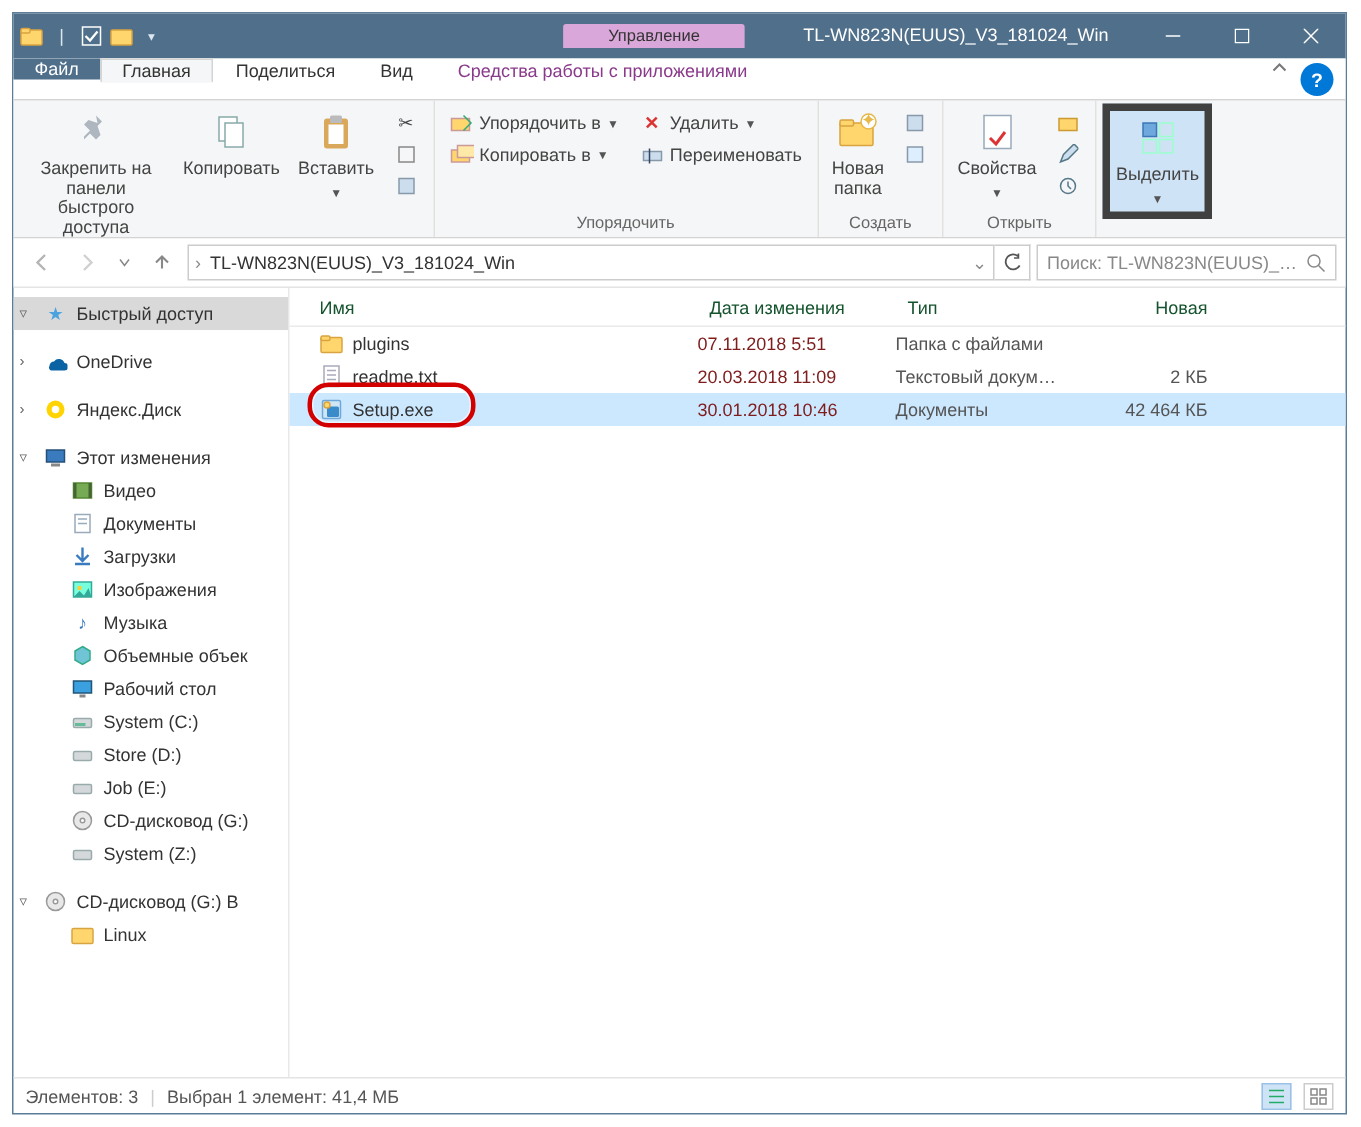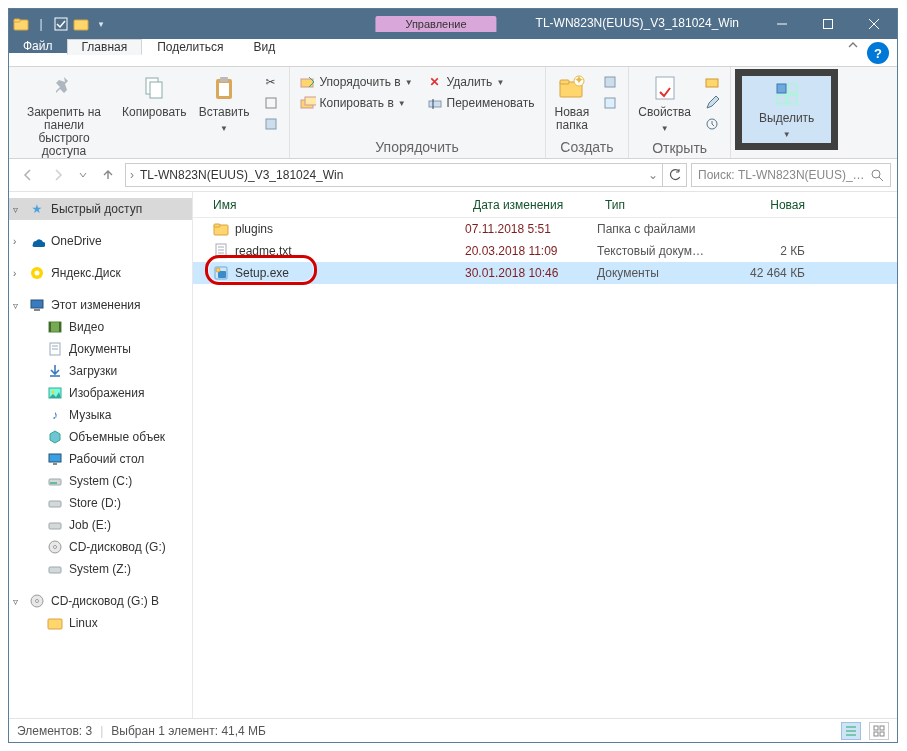--- a/index.html
+++ b/index.html
@@ -18,23 +18,23 @@
   .menubar{height:28px;background:#fff;display:flex;align-items:flex-start;border-bottom:1px solid #d4d4d4;position:relative}
   .file-tab{background:#4f6f8a;color:#fff;padding:0 14px;display:flex;align-items:center;font-size:12px}
   .menu-tab{padding:0 14px;display:flex;align-items:center;color:#333;border:1px solid transparent}
   .menu-tab.active{background:#f5f6f7;border:1px solid #d4d4d4;border-bottom:1px solid #f5f6f7;margin-bottom:-1px}
   .menu-tab.tools{color:#8a3a8a}
   .menubar .collapse{margin-left:auto;display:flex;align-items:center;padding:0 8px;color:#777}
   .menubar .help{width:22px;height:22px;border-radius:50%;background:#0078d7;color:#fff;display:flex;align-items:center;justify-content:center;font-weight:bold;margin:3px 8px 0 0;font-size:13px}
   .ribbon{height:92px;background:#f5f6f7;border-bottom:1px solid #d4d4d4;display:flex}
   .ribbon-group{display:flex;flex-direction:column;border-right:1px solid #e1e1e1;padding:2px 4px 0}
   .ribbon-group-body{flex:1;display:flex;align-items:flex-start;gap:2px}
-  .ribbon-group-label{font-size:14px;color:#666;text-align:center;padding:2px 0 3px}
+  .ribbon-group-label{font-size:11px;color:#666;text-align:center;padding:2px 0 3px}
   .rbtn{display:flex;flex-direction:column;align-items:center;justify-content:flex-start;padding:3px 5px;text-align:center;line-height:13px;font-size:11px;color:#444;min-width:44px;gap:2px}
-  .rbtn:hover,.rbtn.highlighted{background:#cfe3f6;border:7px solid #404040;padding:2px 17px}
+  .rbtn:hover,.rbtn.highlighted{background:#cfe3f6;border:5px solid #404040;padding:2px 4px}
   .rbtn .big-ico{width:32px;height:32px;display:flex;align-items:center;justify-content:center}
   .rbtn-h{display:flex;align-items:center;gap:4px;padding:2px 6px;font-size:11px;color:#444;white-space:nowrap}
   .rbtn-h .sm-ico{width:16px;height:16px;display:inline-flex;align-items:center;justify-content:center}
   .col{display:flex;flex-direction:column;gap:1px}
   .addr{height:32px;display:flex;align-items:center;gap:4px;padding:3px 6px;background:#fff}
   .navbtn{width:26px;height:26px;border-radius:3px;display:flex;align-items:center;justify-content:center;color:#999}
   .addr-bar{flex:1;height:24px;border:1px solid #ccc;display:flex;align-items:center;padding:0 4px;gap:6px;font-size:12px;color:#333}
   .addr-bar .chev{color:#888}
   .addr-refresh{width:24px;height:24px;border:1px solid #ccc;border-left:none;display:flex;align-items:center;justify-content:center;color:#555;margin-left:-4px}
   .search-box{width:200px;height:24px;border:1px solid #ccc;display:flex;align-items:center;padding:0 6px;color:#888;gap:6px}
@@ -119,20 +119,21 @@
           </svg>
         </div>
     </div>
   </div>
 
   <div class="menubar">
     <div class="file-tab">Файл</div>
     <div class="menu-tab active">Главная</div>
     <div class="menu-tab">Поделиться</div>
     <div class="menu-tab">Вид</div>
+    <div class="menu-tab tools">Средства работы с приложениями</div>
     <div class="collapse">
       <svg width="12" height="12">
           <path d="M2 8 L6 4 L10 8" fill="none" stroke="#777" stroke-width="1.3"></path>
         </svg>
     </div>
     <div class="help">?</div>
   </div>
 
   <div class="ribbon">
 

